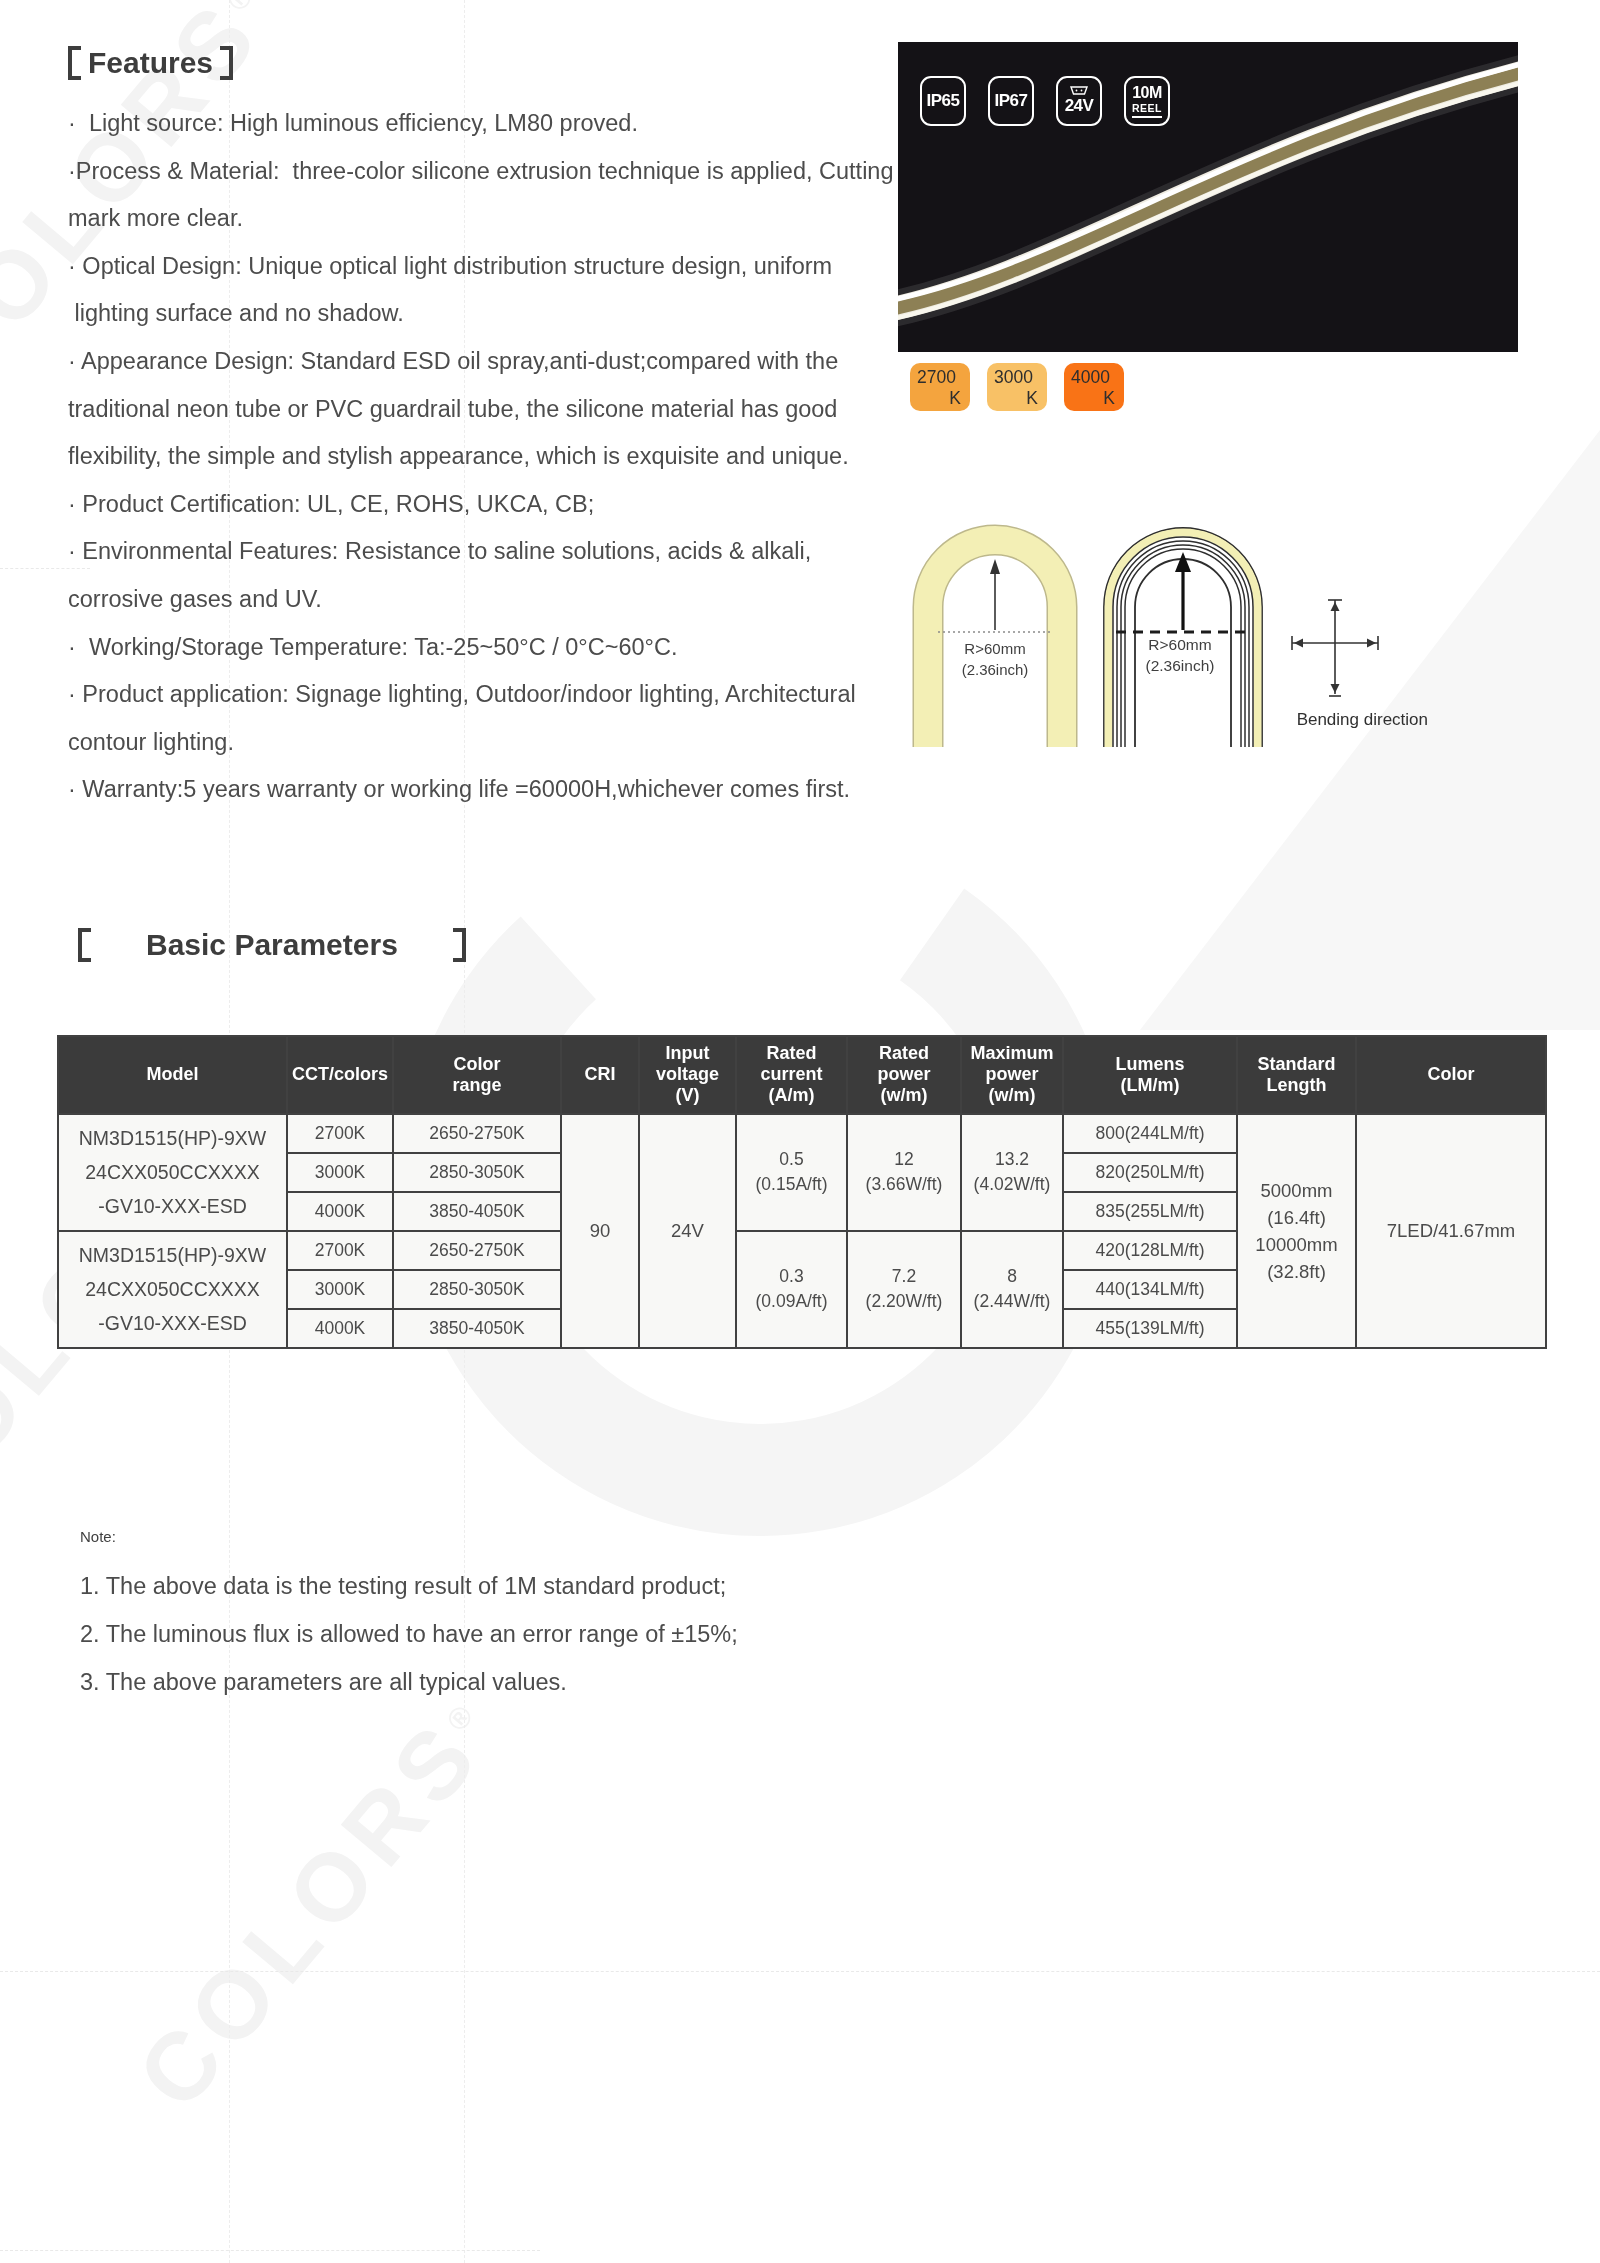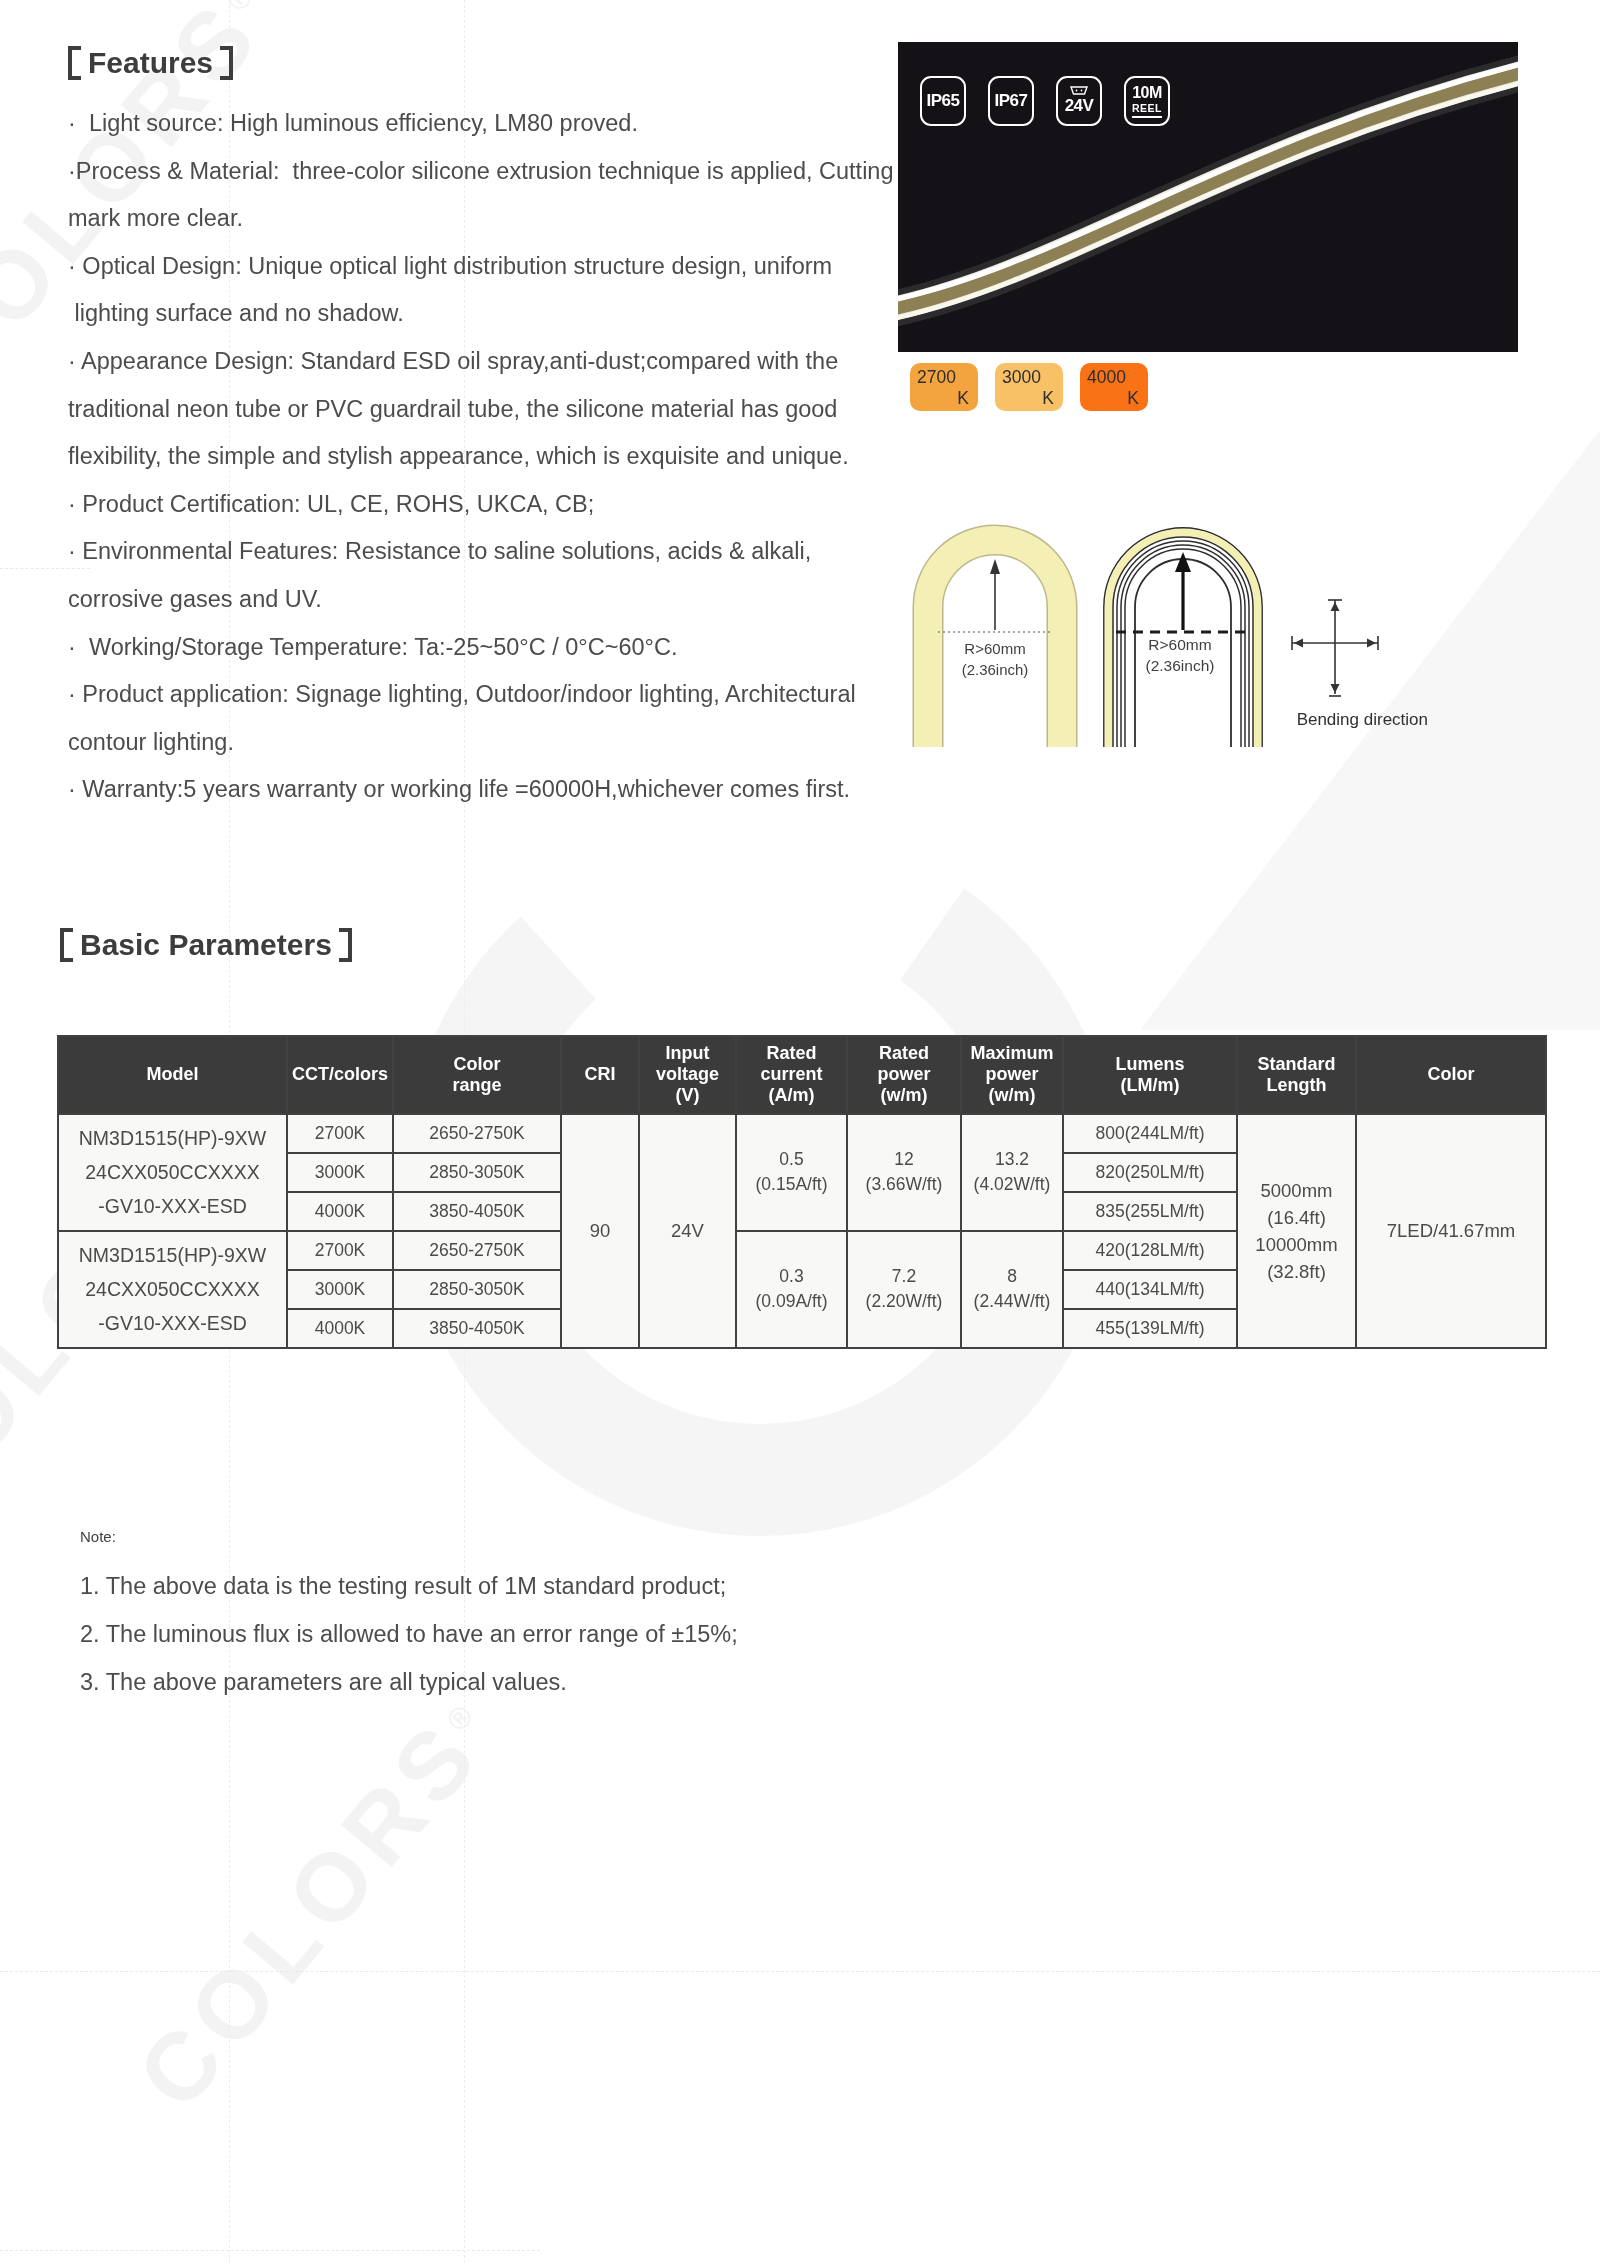--- a/index.html
+++ b/index.html
@@ -24,21 +24,21 @@
   .photo{position:absolute;left:898px;top:42px;width:620px;height:310px;background:#141216;overflow:hidden;}
   .photo-badges{position:absolute;left:22px;top:34px;display:flex;gap:22px;}
   .pbadge{width:46px;height:50px;border:2.5px solid #fff;border-radius:11px;color:#fff;
           display:flex;flex-direction:column;align-items:center;justify-content:center;
           font-weight:bold;font-size:17px;letter-spacing:-0.5px;box-sizing:border-box;}
   .pbadge .plug{margin-bottom:1px;}
   .pbadge .tm{font-size:16px;}
   .pbadge .reel{font-size:10.5px;letter-spacing:0.5px;border-bottom:2px solid #fff;line-height:1.25;}
   
   .cct-row{position:absolute;left:910px;top:363px;display:flex;gap:17px;}
-  .cct{width:68px;height:48px;border-radius:10px;box-sizing:border-box;padding:4px 7px 3px 7px;
+  .cct{width:60px;height:48px;border-radius:10px;box-sizing:border-box;padding:4px 7px 3px 7px;
        color:#2e2e2e;font-size:17.5px;line-height:1.18;}
   .cct .v{display:block;text-align:left;}
   .cct .u{display:block;text-align:right;padding-right:2px;}
   
   .bend{position:absolute;left:880px;top:512px;width:560px;height:260px;}
   .bend svg{position:absolute;left:0;top:0;}
   .bend-label{position:absolute;text-align:center;font-size:15px;color:#3f3f3f;line-height:21px;}
   .bend-label span{display:block;}
   .bend-dir{position:absolute;left:372px;top:198px;width:176px;text-align:right;
             font-size:17px;color:#303030;font-weight:500;}
@@ -184,21 +184,21 @@
         <span>R&gt;60mm</span>
           <span>(2.36inch)</span>
       </div>
       <div class="bend-label" style="left:240px;top:122px;width:120px;font-size:15.5px;">
         <span>R&gt;60mm</span>
           <span>(2.36inch)</span>
       </div>
       <div class="bend-dir">Bending direction</div>
     </div>
 
-    <div class="sec-title" style="left:60px;top:928px;">
+    <div class="sec-title" style="left:78px;top:928px;gap:48px;">
       <span class="lb"></span>
         <span>Basic Parameters</span>
         <span class="rb"></span>
     </div>
 
     <table class="ptable">
       <colgroup>
         <col style="width:229px">
           <col style="width:106px">
           <col style="width:168px">

